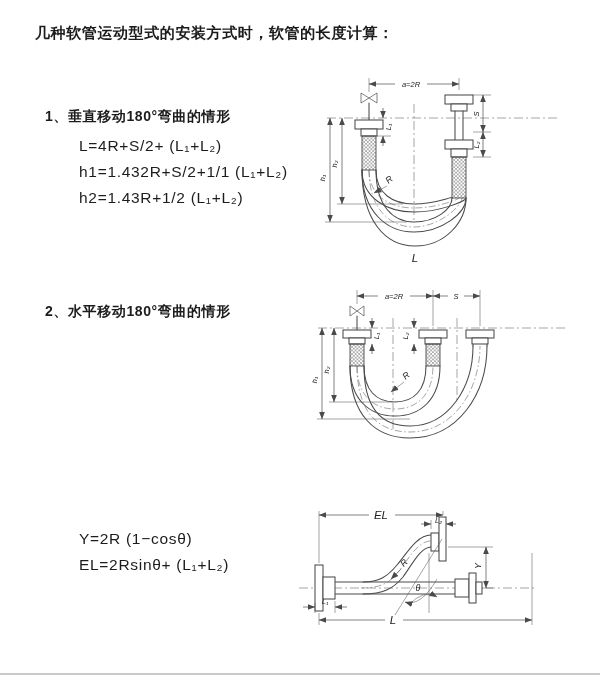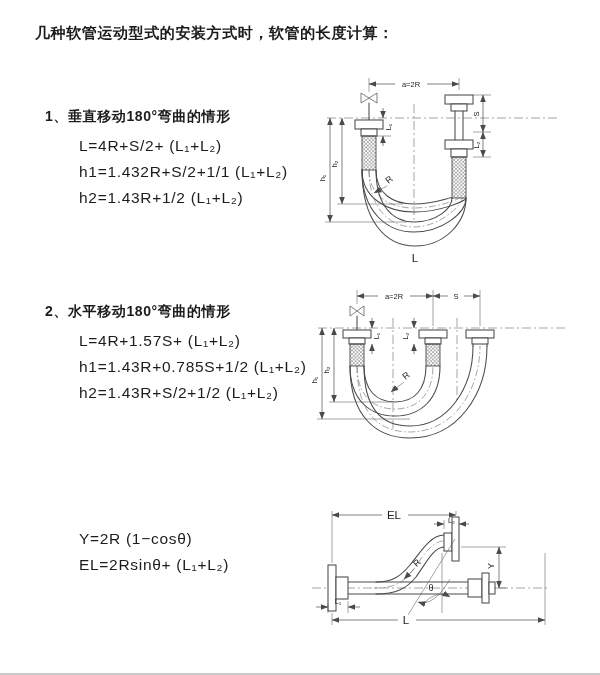--- a/index.html
+++ b/index.html
@@ -9,21 +9,21 @@
     overflow:hidden;margin:0 auto;padding-left:9px;
   }
   .title{
     position:absolute;left:35px;top:24px;font-size:15px;font-weight:bold;
     letter-spacing:0.6px;white-space:nowrap;
   }
   .sec{position:absolute;left:45px;}
   .sec-heading{font-size:14px;font-weight:bold;letter-spacing:0.6px;white-space:nowrap;}
   .formulas{margin-left:34px;margin-top:7px;}
   .formula{font-size:15.5px;letter-spacing:0.7px;line-height:26px;white-space:nowrap;}
-  .fig{position:absolute;}
+  .fig{position:absolute;font-style:italic;}
   .fig svg{display:block;}
   
   .ol{stroke:#4a4a4a;stroke-width:1.05;fill:none;stroke-linecap:round;}
   .fl{fill:#ffffff;stroke:#4a4a4a;stroke-width:1.05;}
   .hz{stroke:#4a4a4a;stroke-width:0.9;}
   .dl{stroke:#4a4a4a;stroke-width:0.7;fill:none;}
   .xl{stroke:#5a5a5a;stroke-width:0.55;fill:none;}
   .cl{stroke:#6a6a6a;stroke-width:0.6;fill:none;stroke-dasharray:9 3 2 3;}
   .cl2{stroke:#6a6a6a;stroke-width:0.6;fill:none;stroke-dasharray:7 2.5 1.5 2.5;}
   text{fill:#222;font-family:"Liberation Sans","DejaVu Sans",sans-serif;}
@@ -43,25 +43,20 @@
     <div class="sec-heading">1、垂直移动180°弯曲的情形</div>
     <div class="formulas">
       <div class="formula">L=4R+S/2+ (L₁+L₂)</div>
       <div class="formula">h1=1.432R+S/2+1/1 (L₁+L₂)</div>
       <div class="formula">h2=1.43R+1/2 (L₁+L₂)</div>
     </div>
   </section>
 
   <section class="sec" style="top:303px">
     <div class="sec-heading">2、水平移动180°弯曲的情形</div>
-    <div class="formulas">
-      <div class="formula">L=4R+1.57S+ (L₁+L₂)</div>
-      <div class="formula">h1=1.43R+0.785S+1/2 (L₁+L₂)</div>
-      <div class="formula">h2=1.43R+S/2+1/2 (L₁+L₂)</div>
-    </div>
   </section>
 
   <section class="sec" style="top:519px">
     <div class="formulas">
       <div class="formula">Y=2R (1−cosθ)</div>
       <div class="formula">EL=2Rsinθ+ (L₁+L₂)</div>
     </div>
   </section>
 
   <div class="fig" style="left:303px;top:70px">
@@ -238,21 +233,21 @@
       <text transform="rotate(-90 31 88)" x="31" y="88" class="t8">h₂</text>
     </g>
 
     <g>
       <line x1="106" y1="100" x2="93" y2="110" class="xl" marker-end="url(#a2)"></line>
       <text transform="rotate(-40 110 96)" x="110" y="96" class="t9">R</text>
     </g>
   </svg>
   </div>
 
-  <div class="fig" style="left:298px;top:503px">
+  <div class="fig" style="left:285px;top:503px">
   <svg width="300" height="165" viewBox="0 0 300 165">
     <defs>
       <marker id="a3" markerUnits="userSpaceOnUse" markerWidth="9" markerHeight="9" refX="7.4" refY="4" orient="auto-start-reverse">
         <path d="M0 1 L7.6 4 L0 7 Z" fill="#4a4a4a"></path>
       </marker>
     </defs>
     <line x1="14" y1="85" x2="250" y2="85" class="cl"></line>
 
     <g>
       <line x1="50" y1="79" x2="170" y2="79" class="ol"></line>

